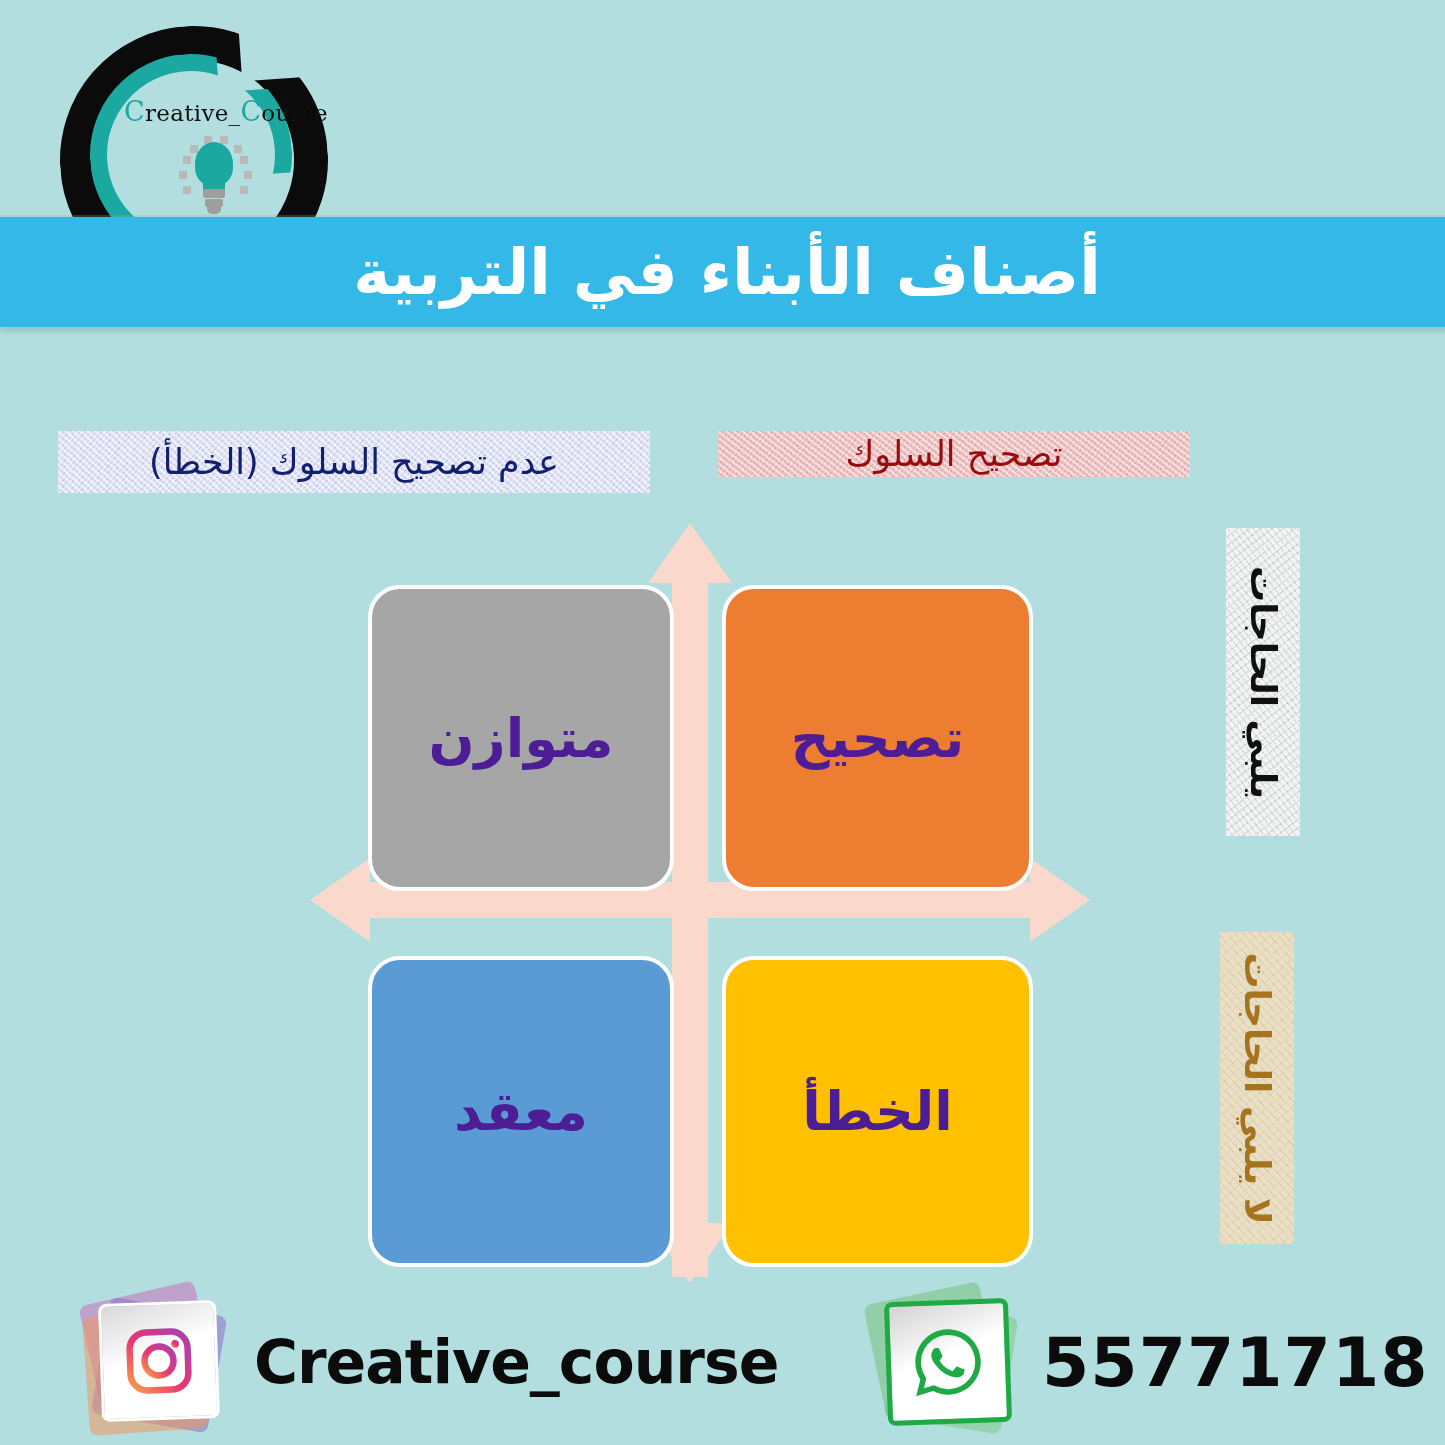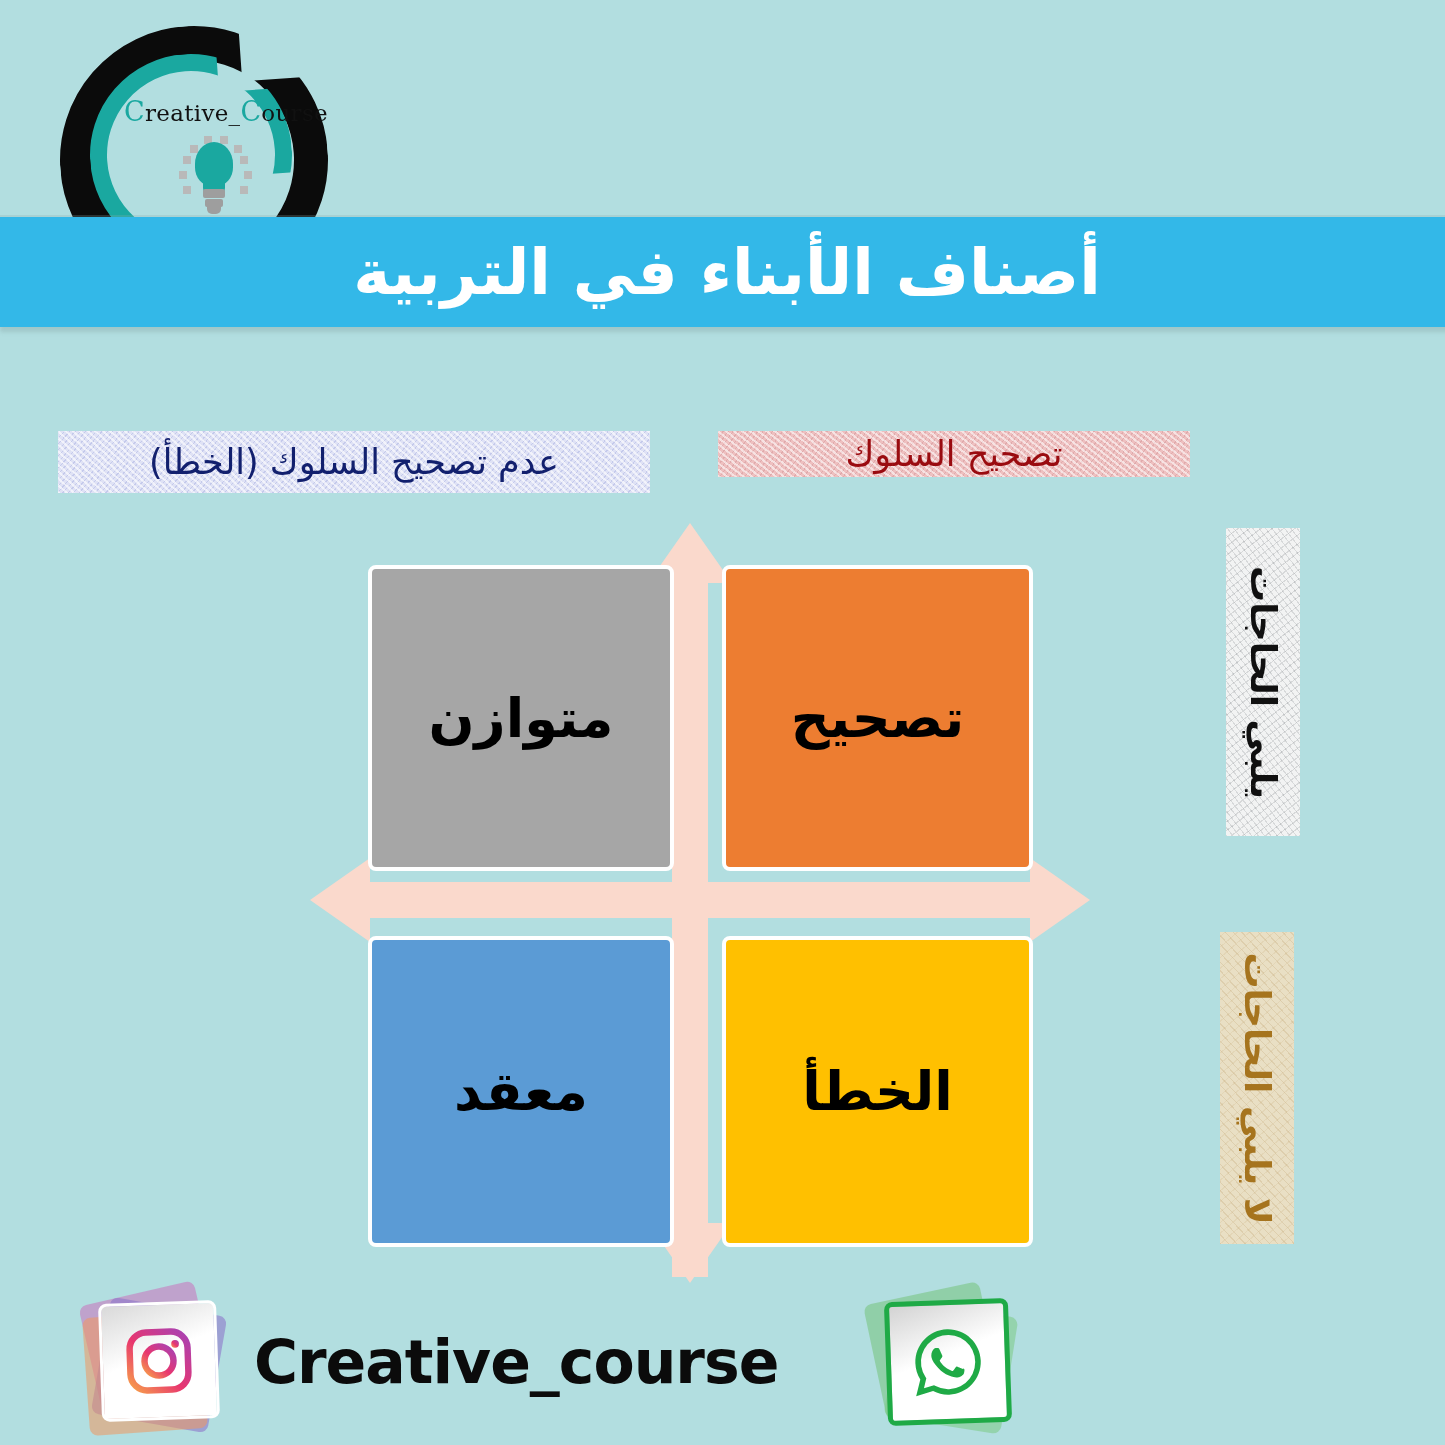--- a/index.html
+++ b/index.html
@@ -107,24 +107,25 @@
       repeating-linear-gradient(47deg, rgba(200,175,130,.35) 0 1px, rgba(0,0,0,0) 1px 6px),
       repeating-linear-gradient(-41deg, rgba(215,195,155,.35) 0 1px, rgba(0,0,0,0) 1px 8px),
       #e9dfc4;
   }
 
   
   #axis{position:absolute;left:300px;top:505px;width:800px;height:790px;pointer-events:none;}
 
   
   .quad{
-    position:absolute;border:4px solid #ffffff;border-radius:8px;
+    position:absolute;border:4px solid #ffffff;border-radius:32px;
     display:flex;align-items:center;justify-content:center;
-    color:#000000;direction:rtl;font-size:54px;font-weight:bold;
+    color:#4c1d95;direction:rtl;font-size:54px;font-weight:bold;
     white-space:nowrap;
+    margin-top:20px;
   }
   #quad-balanced{left:368px;top:565px;width:298px;height:298px;background:#a6a6a6;}
   #quad-spoiled {left:722px;top:565px;width:303px;height:298px;background:#ed7d31;}
   #quad-deprived{left:368px;top:936px;width:298px;height:303px;background:#5b9bd5;}
   #quad-complex {left:722px;top:936px;width:303px;height:303px;background:#ffc000;}
 
   
   #footer{position:absolute;left:0;top:1268px;width:1445px;height:177px;}
 
   .social{position:absolute;display:flex;align-items:center;}
@@ -246,15 +247,16 @@
     <div class="icon-stack wa">
       <div class="card c1"></div>
       <div class="card c2"></div>
       <div class="card main">
         <svg width="80" height="80" viewBox="0 0 24 24" aria-hidden="true">
           <path fill="#1faa46" d="M12.02 2.2c-5.42 0-9.82 4.4-9.82 9.82 0 1.73.45 3.42 1.32 4.9L2.1 21.9l5.12-1.34a9.78 9.78 0 0 0 4.8 1.25h.01c5.41 0 9.81-4.4 9.81-9.82s-4.4-9.8-9.82-9.8Zm0 17.96h-.01a8.15 8.15 0 0 1-4.15-1.14l-.3-.18-3.04.8.81-2.96-.19-.31a8.14 8.14 0 1 1 6.88 3.79Z"></path>
           <path fill="#1faa46" d="M16.5 14.3c-.25-.12-1.46-.72-1.69-.8-.22-.09-.39-.13-.55.12-.16.25-.62.8-.77.96-.14.17-.28.19-.53.06-.25-.12-1.04-.38-1.98-1.22-.73-.65-1.23-1.46-1.37-1.71-.14-.25-.02-.38.11-.5.11-.11.25-.29.37-.44.12-.15.16-.25.25-.42.08-.17.04-.31-.02-.44-.06-.12-.55-1.33-.76-1.82-.2-.48-.4-.41-.55-.42h-.47c-.16 0-.42.06-.64.31-.22.25-.84.82-.84 2s.86 2.32.98 2.48c.12.17 1.69 2.58 4.09 3.62.57.25 1.02.39 1.37.5.57.18 1.1.16 1.51.1.46-.07 1.46-.6 1.66-1.17.21-.58.21-1.07.15-1.17-.06-.11-.23-.17-.48-.29Z"></path>
         </svg>
       </div>
     </div>
+    <div class="social-text" id="whatsapp-number">55771718</div>
   </div>
 
 </div>
 
 </body></html>

